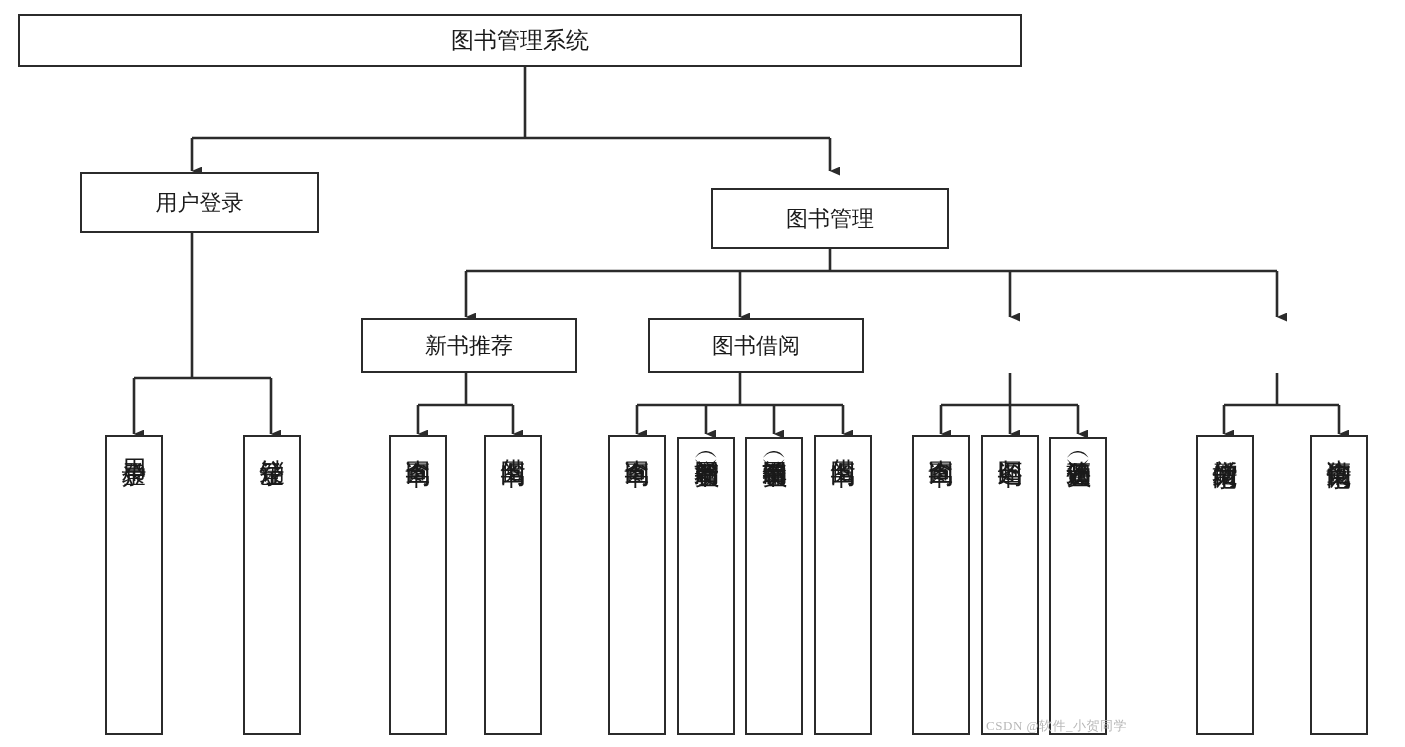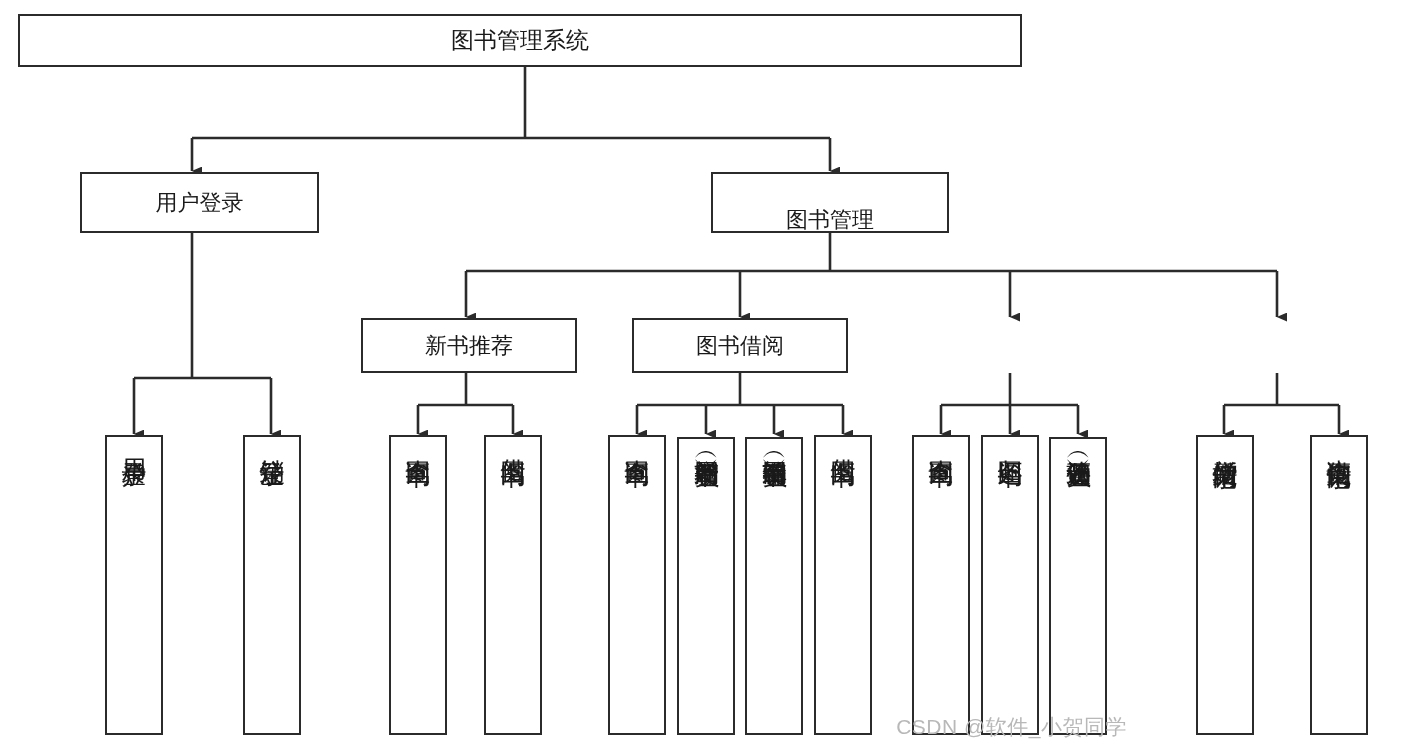--- a/index.html
+++ b/index.html
@@ -63,27 +63,27 @@
     letter-spacing: 1.5px;
     line-height: 1;
   }
   .node.vert.tall .label {
     font-size: 24.5px;
     letter-spacing: 0.5px;
   }
   #watermark {
     position: absolute;
     right: 8px;
-    bottom: 6px;
-    font-size: 21px;
+    bottom: 12px;
+    font-size: 13px;
     color: #b8b8b8;
     letter-spacing: 0.5px;
     z-index: 5;
     white-space: nowrap;
-    font-family: Liberation Sans, sans-serif;
+    font-family: Liberation Serif, serif;
   }
 </style>
 </head>
 <body>
 
 <div id="diagram-root">
 
   <svg class="connectors" viewBox="0 0 1405 747" xmlns="http://www.w3.org/2000/svg">
     <defs>
       <marker id="arrowhead" markerWidth="9" markerHeight="11" refX="4.5" refY="10.2" orient="auto" markerUnits="userSpaceOnUse">
@@ -134,28 +134,28 @@
     </g>
   </svg>
 
   <div class="node horiz root" style="left:18px; top:14px; width:1004px; height:53px;">
     <span class="label">图书管理系统</span>
   </div>
 
   <div class="node horiz" style="left:80px; top:172px; width:239px; height:61px;">
     <span class="label">用户登录</span>
   </div>
-  <div class="node horiz" style="left:711px; top:172px; width:238px; height:61px;align-items:flex-end;">
+  <div class="node horiz" style="left:711px; top:188px; width:238px; height:61px;">
     <span class="label">图书管理</span>
   </div>
 
   <div class="node horiz" style="left:361px; top:318px; width:216px; height:55px;">
     <span class="label">新书推荐</span>
   </div>
-  <div class="node horiz" style="left:632px; top:318px; width:216px; height:55px;">
+  <div class="node horiz" style="left:648px; top:318px; width:216px; height:55px;">
     <span class="label">图书借阅</span>
   </div>
 
   <div class="node vert" style="left:105px; top:435px; width:58px; height:300px;">
     <span class="label">用户登录</span>
   </div>
   <div class="node vert" style="left:243px; top:435px; width:58px; height:300px;">
     <span class="label">注销登录</span>
   </div>
 

